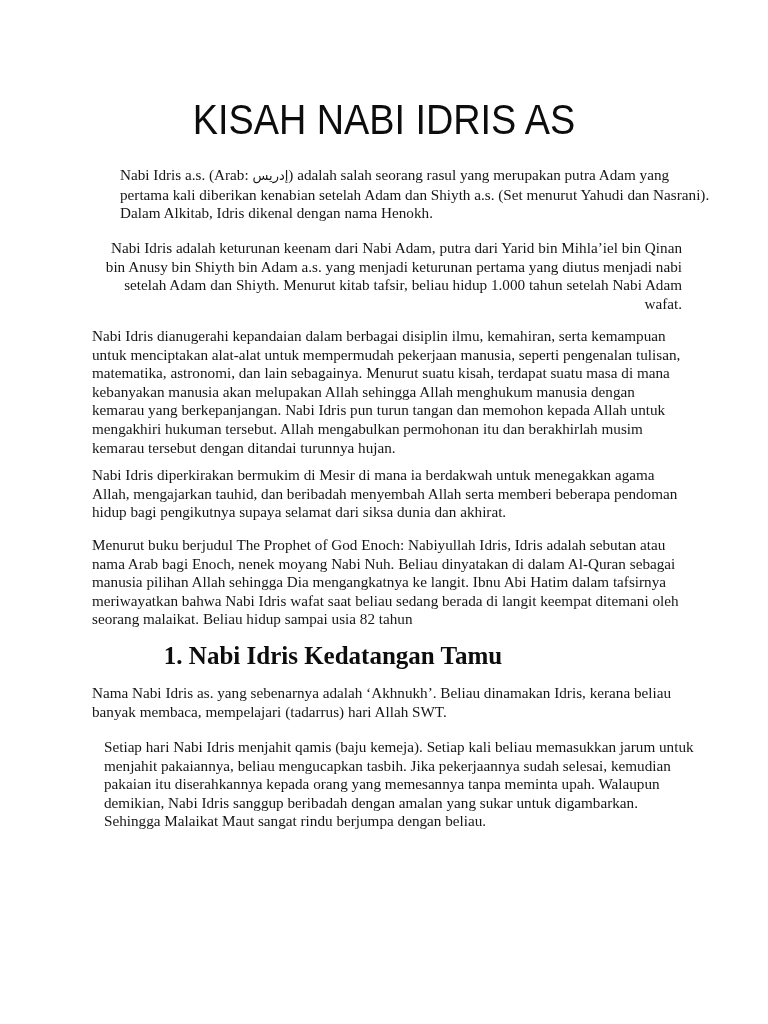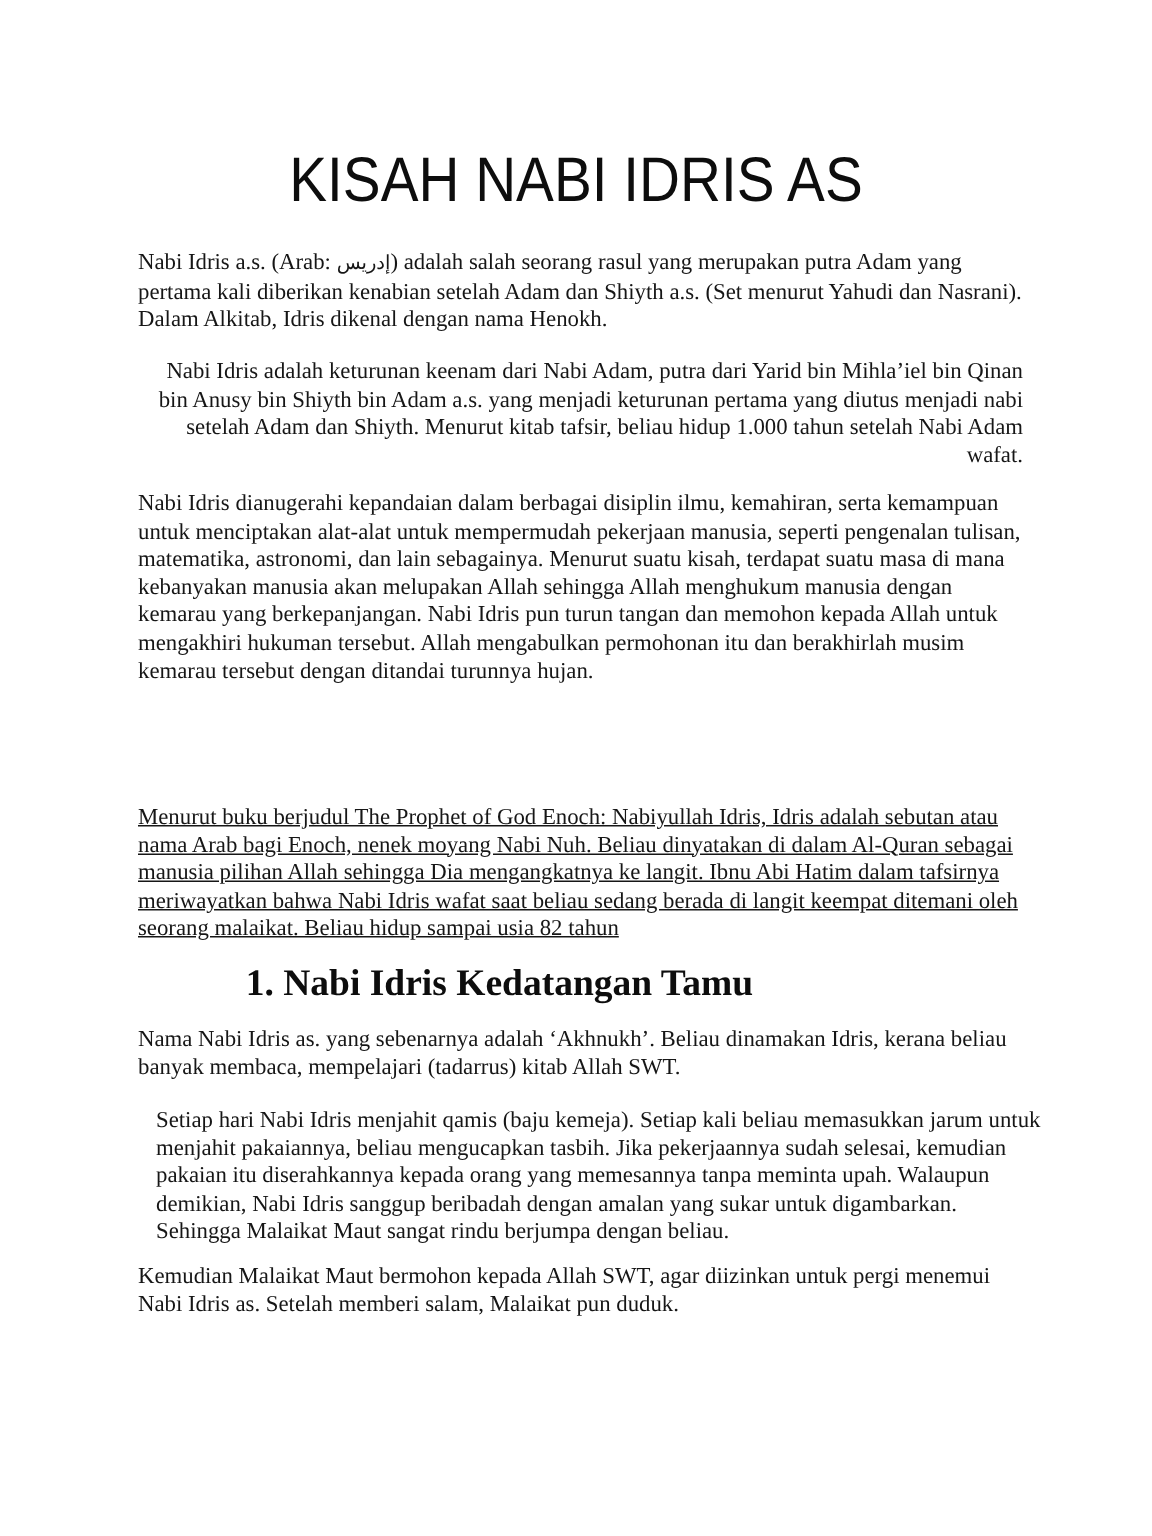--- a/index.html
+++ b/index.html
@@ -40,25 +40,25 @@
     .body-text {
       position: absolute;
       left: 92px;
       width: 590px;
       font-family: "Liberation Serif", "DejaVu Serif", serif;
       font-size: 15.2px;
       line-height: 18.6px;
       color: #161616;
       margin: 0;
     }
-    .p1 { top: 165px; }
+    .p1 { top: 165px; margin-left: 28px; }
     .p2 { top: 238px; text-align: right; }
     .p3 { top: 326px; }
     .p4 { top: 465px; }
-    .p5 { top: 535px; text-decoration: underline; }
+    .p5 { top: 535px; }
     .p6 { top: 683px; }
     .p7 { top: 737px; margin-left: 12px; }
     .p8 { top: 841px; }
     .section-heading {
       position: absolute;
       left: 0;
       width: 666px;
       top: 638px;
       text-align: center;
       font-family: "Liberation Serif", "DejaVu Serif", serif;
@@ -79,24 +79,24 @@
 <div class="page">
 
   <h1 class="doc-title">KISAH NABI IDRIS AS</h1>
 
   <p class="body-text p1"><span>Nabi Idris a.s. (Arab: </span><span class="arabic" dir="rtl">إدريس</span><span>) adalah salah seorang rasul yang merupakan putra Adam yang pertama kali diberikan kenabian setelah Adam dan Shiyth a.s. (Set menurut Yahudi dan Nasrani). Dalam Alkitab, Idris dikenal dengan nama Henokh.</span></p>
 
   <p class="body-text p2">Nabi Idris adalah keturunan keenam dari Nabi Adam, putra dari Yarid bin Mihla’iel bin Qinan bin Anusy bin Shiyth bin Adam a.s. yang menjadi keturunan pertama yang diutus menjadi nabi setelah Adam dan Shiyth. Menurut kitab tafsir, beliau hidup 1.000 tahun setelah Nabi Adam wafat.</p>
 
   <p class="body-text p3">Nabi Idris dianugerahi kepandaian dalam berbagai disiplin ilmu, kemahiran, serta kemampuan untuk menciptakan alat-alat untuk mempermudah pekerjaan manusia, seperti pengenalan tulisan, matematika, astronomi, dan lain sebagainya. Menurut suatu kisah, terdapat suatu masa di mana kebanyakan manusia akan melupakan Allah sehingga Allah menghukum manusia dengan kemarau yang berkepanjangan. Nabi Idris pun turun tangan dan memohon kepada Allah untuk mengakhiri hukuman tersebut. Allah mengabulkan permohonan itu dan berakhirlah musim kemarau tersebut dengan ditandai turunnya hujan.</p>
 
+  <p class="body-text p4">Nabi Idris diperkirakan bermukim di Mesir di mana ia berdakwah untuk menegakkan agama Allah, mengajarkan tauhid, dan beribadah menyembah Allah serta memberi beberapa pendoman hidup bagi pengikutnya supaya selamat dari siksa dunia dan akhirat.</p>
 
   <p class="body-text p5">Menurut buku berjudul The Prophet of God Enoch: Nabiyullah Idris, Idris adalah sebutan atau nama Arab bagi Enoch, nenek moyang Nabi Nuh. Beliau dinyatakan di dalam Al-Quran sebagai manusia pilihan Allah sehingga Dia mengangkatnya ke langit. Ibnu Abi Hatim dalam tafsirnya meriwayatkan bahwa Nabi Idris wafat saat beliau sedang berada di langit keempat ditemani oleh seorang malaikat. Beliau hidup sampai usia 82 tahun</p>
 
   <h2 class="section-heading">1. Nabi Idris Kedatangan Tamu</h2>
 
-  <p class="body-text p6">Nama Nabi Idris as. yang sebenarnya adalah ‘Akhnukh’. Beliau dinamakan Idris, kerana beliau banyak membaca, mempelajari (tadarrus) kitab Allah SWT.</p>
+  <p class="body-text p6">Nama Nabi Idris as. yang sebenarnya adalah ‘Akhnukh’. Beliau dinamakan Idris, kerana beliau banyak membaca, mempelajari (tadarrus) hari Allah SWT.</p>
 
   <p class="body-text p7">Setiap hari Nabi Idris menjahit qamis (baju kemeja). Setiap kali beliau memasukkan jarum untuk menjahit pakaiannya, beliau mengucapkan tasbih. Jika pekerjaannya sudah selesai, kemudian pakaian itu diserahkannya kepada orang yang memesannya tanpa meminta upah. Walaupun demikian, Nabi Idris sanggup beribadah dengan amalan yang sukar untuk digambarkan. Sehingga Malaikat Maut sangat rindu berjumpa dengan beliau.</p>
 
-  <p class="body-text p8">Kemudian Malaikat Maut bermohon kepada Allah SWT, agar diizinkan untuk pergi menemui Nabi Idris as. Setelah memberi salam, Malaikat pun duduk.</p>
 
 </div>
 
 </body></html>

